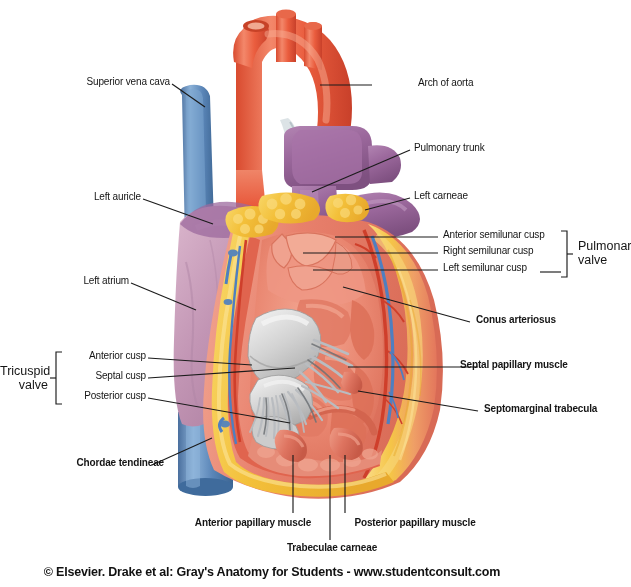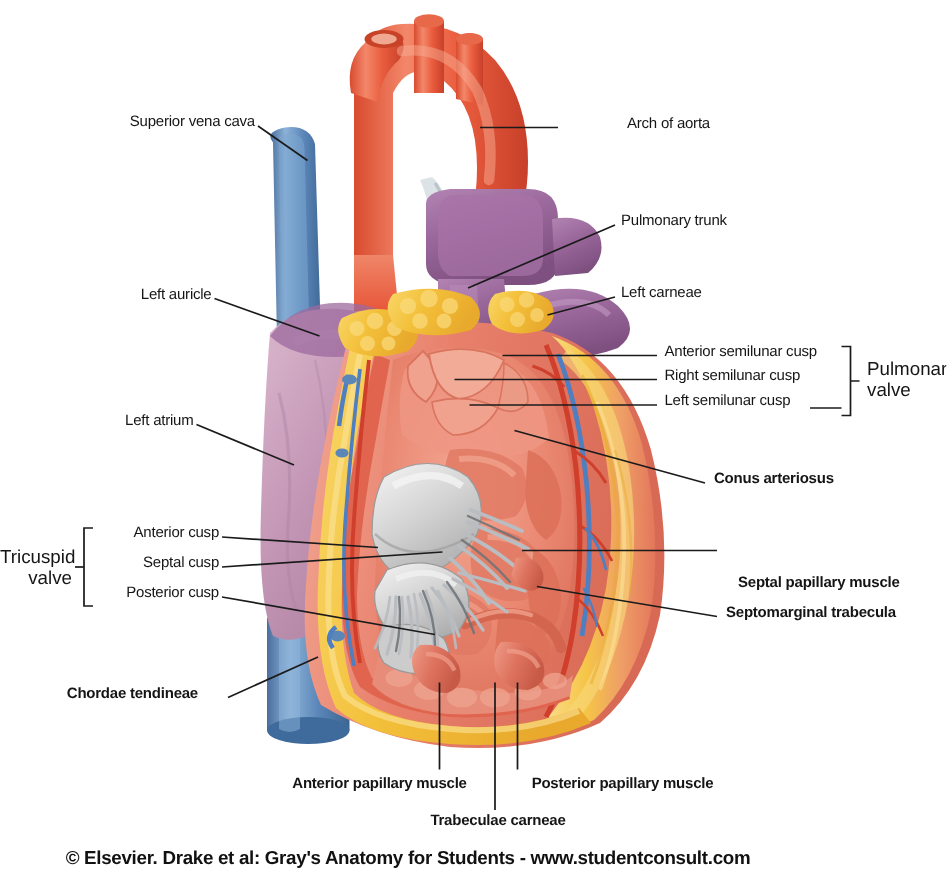--- a/index.html
+++ b/index.html
@@ -420,33 +420,33 @@
   <div class="lbl" style="left:443px; top:230px;">Anterior semilunar cusp</div>
   <div class="lbl" style="left:443px; top:246px;">Right semilunar cusp</div>
   <div class="lbl" style="left:443px; top:263px;">Left semilunar cusp</div>
 
   <div class="group-lbl" style="left:578px; top:239px; text-align:left;">
     <div>Pulmonary</div>
     <div>valve</div>
   </div>
 
   <div class="lbl bold" style="left:476px; top:315px;">Conus arteriosus</div>
-  <div class="lbl bold" style="left:492px; top:360px;margin-top:24px;">Septal papillary muscle</div>
+  <div class="lbl bold" style="left:460px; top:360px;">Septal papillary muscle</div>
   <div class="lbl bold" style="left:484px; top:404px;">Septomarginal trabecula</div>
 
   <div class="group-lbl left" style="left:0px; top:364px; width:48px;">
     <div>Tricuspid</div>
     <div>valve</div>
   </div>
 
   <div class="lbl r" style="left:146px; top:351px;">Anterior cusp</div>
   <div class="lbl r" style="left:146px; top:371px;">Septal cusp</div>
   <div class="lbl r" style="left:146px; top:391px;">Posterior cusp</div>
 
-  <div class="lbl bold r" style="left:132px; top:458px;">Chordae tendineae</div>
+  <div class="lbl bold r" style="left:164px; top:458px;">Chordae tendineae</div>
 
   <div class="lbl bold c" style="left:253px; top:518px;">Anterior papillary muscle</div>
   <div class="lbl bold c" style="left:415px; top:518px;">Posterior papillary muscle</div>
   <div class="lbl bold c" style="left:332px; top:543px;">Trabeculae carneae</div>
 
   <div id="credit">© Elsevier. Drake et al: Gray's Anatomy for Students - www.studentconsult.com</div>
 
 </div>
 
 </body></html>

